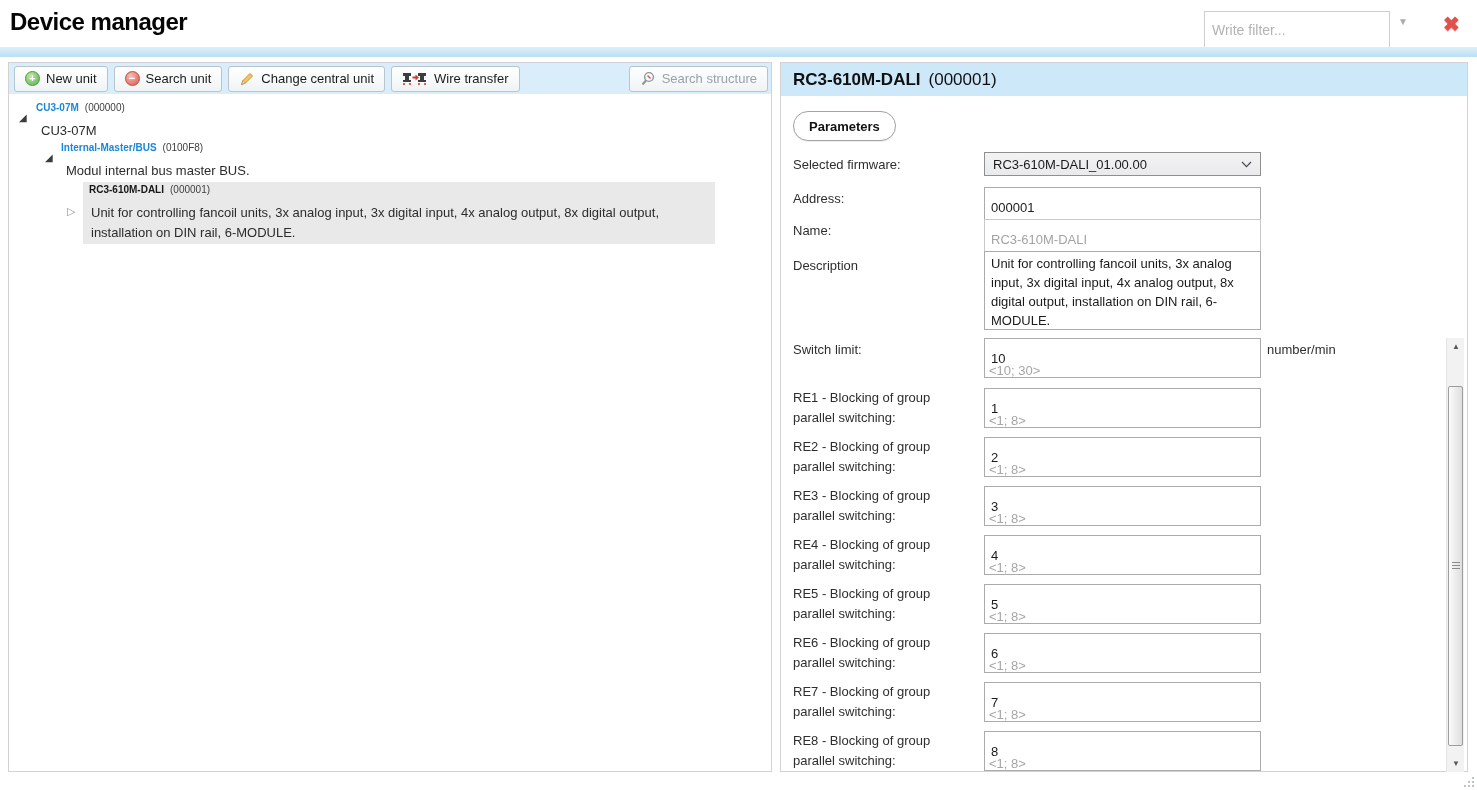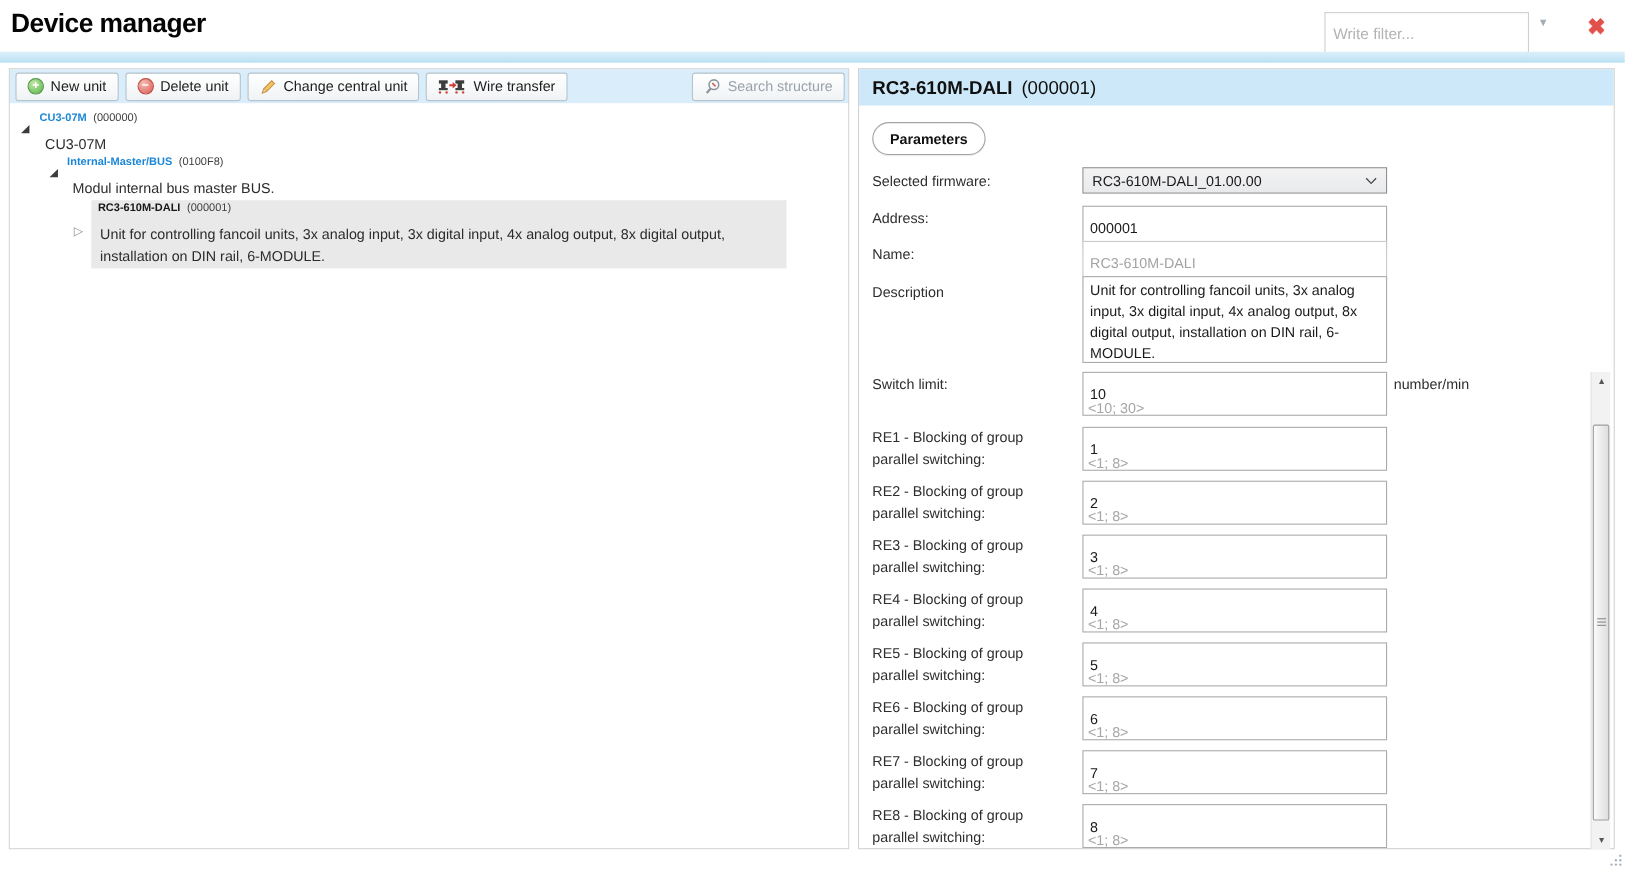--- a/index.html
+++ b/index.html
@@ -92,21 +92,21 @@
 <div class="abs accent-strip"></div>
 
 <div class="abs left-panel">
   <div class="toolbar">
     <div class="tbtn">
       <span class="ico-circle ico-add">+</span>
       <span>New unit</span>
     </div>
     <div class="tbtn">
       <span class="ico-circle ico-del">−</span>
-      <span>Delete unit</span>
+      <span>Search unit</span>
     </div>
     <div class="tbtn">
       <span style="display:inline-flex">
         <svg width="16" height="16" viewBox="0 0 16 16">
           <path d="M2.5 13.5 L4 9.5 L11 2.5 L13.5 5 L6.5 12 Z" fill="#f4c468" stroke="#c9913e" stroke-width="1"></path>
           <path d="M2.5 13.5 L4 9.5 L6.5 12 Z" fill="#e8e2d4" stroke="#c9913e" stroke-width="0.8"></path>
         </svg>
       </span>
       <span>Change central unit</span>
     </div>

